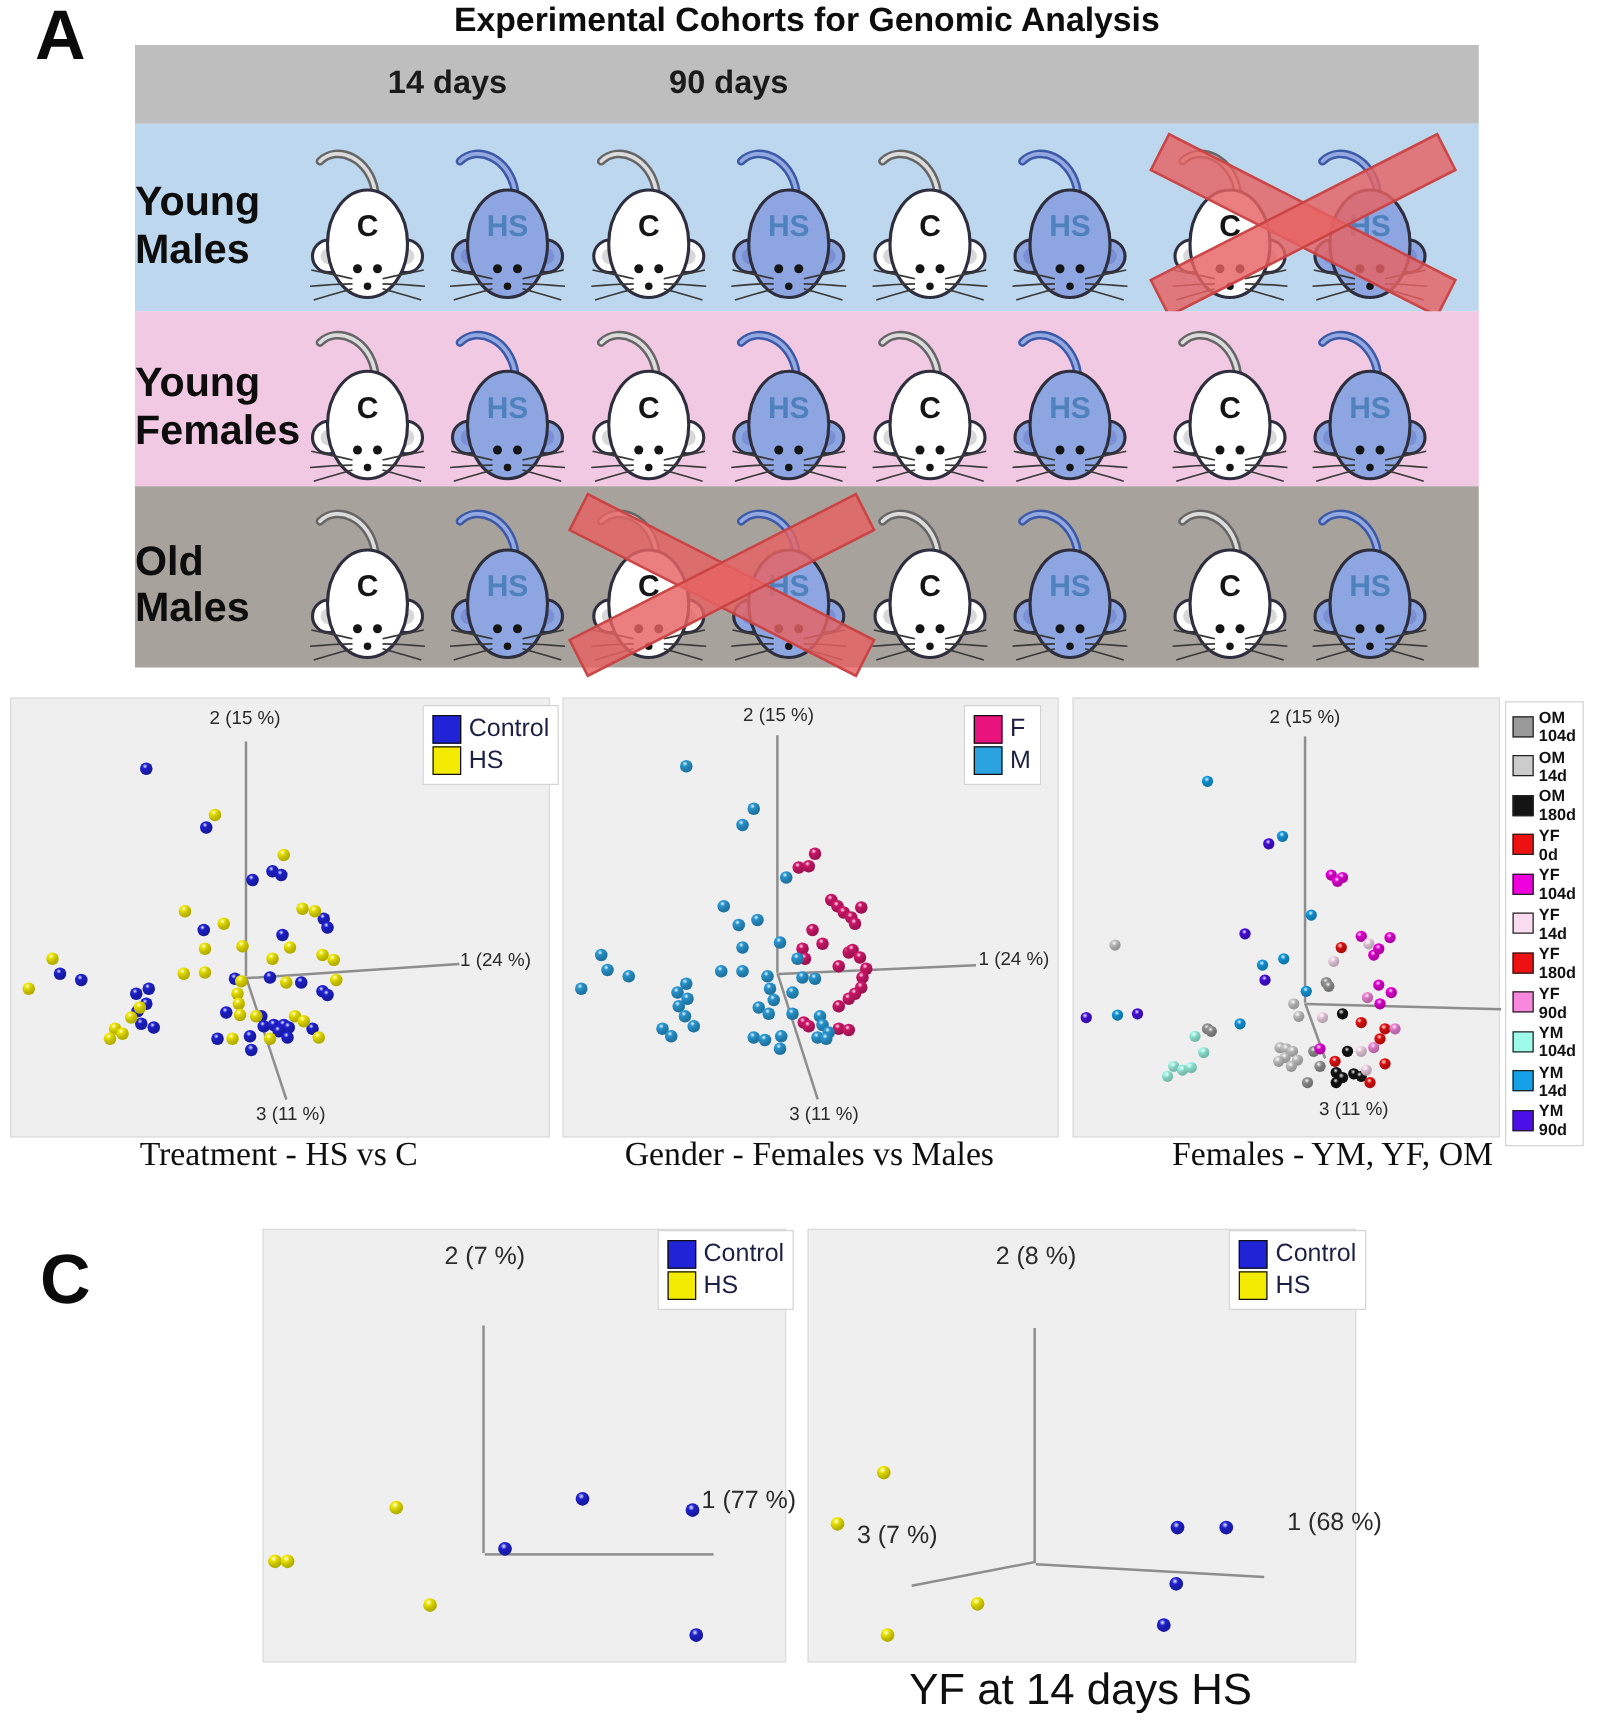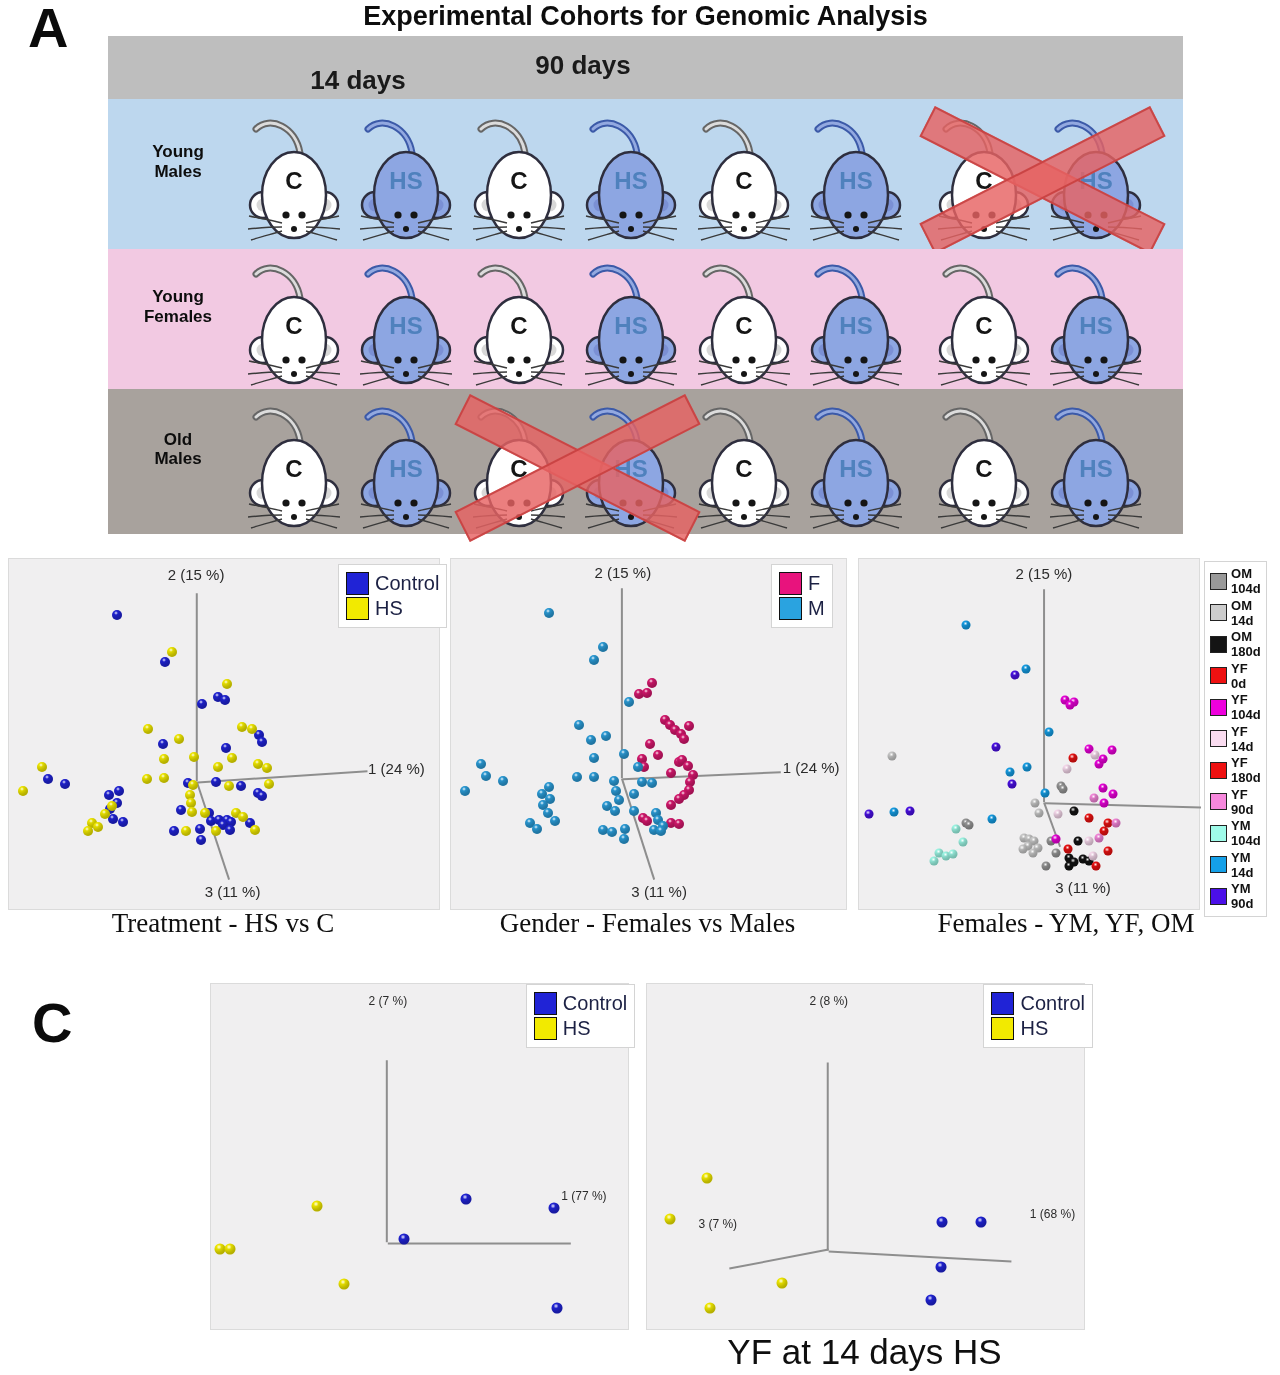--- a/index.html
+++ b/index.html
@@ -7,38 +7,38 @@
           font-family:"Liberation Sans",sans-serif;color:#111;overflow:hidden;}
   .big-letter{position:absolute;font-size:56px;font-weight:700;color:#0b0b0b;line-height:1;}
   
   #a-title{position:absolute;left:108px;top:1px;width:1075px;text-align:center;
            font-size:27px;font-weight:700;color:#0d0d0d;}
   #a-table{position:absolute;left:108px;top:36px;width:1075px;height:498px;}
   .a-row{position:absolute;left:0;width:1075px;}
   .col-header{position:absolute;width:230px;text-align:center;color:#1a1a1a;}
   .col-header .t{font-size:26px;font-weight:700;line-height:1.1;}
   .col-header .s{font-size:17px;font-weight:700;line-height:1.2;}
-  .row-label{position:absolute;left:0;width:140px;text-align:center;font-size:17px;
+  .row-label{position:absolute;left:0;width:140px;text-align:left;font-size:33px;
              font-weight:700;white-space:pre-line;line-height:1.15;color:#0d0d0d;}
   .mouse-pair{position:absolute;width:208px;height:130px;}
   .mouse-pair svg{position:absolute;top:0;}
   .xmark{position:absolute;left:-14px;top:8px;width:236px;height:114px;}
   .xbar{position:absolute;left:-4%;top:50%;width:108%;height:30px;margin-top:-15px;
         background:rgba(231,99,99,.82);border:2px solid rgba(198,62,62,.85);}
   .xbar.r1{transform:rotate(27deg);} .xbar.r2{transform:rotate(-27deg);}
   
   .plot{position:absolute;background:#f0eff0;border:1px solid #dbdbdb;overflow:visible;}
   #plot-b1{left:8px;top:558px;width:430px;height:350px;}
   #plot-b2{left:450px;top:558px;width:395px;height:350px;}
   #plot-b3{left:858px;top:558px;width:340px;height:350px;}
   #plot-c1{left:210px;top:983px;width:417px;height:345px;}
   #plot-c2{left:646px;top:983px;width:437px;height:345px;}
   .axis-line{position:absolute;height:1.5px;background:#8e8e8e;transform-origin:0 0;}
   .axis-label{position:absolute;font-size:15px;color:#2b2b2b;white-space:nowrap;}
-  .plot.c .axis-label{font-size:12px;}
+  .plot.c .axis-label{font-size:20px;}
   .dot{position:absolute;border-radius:50%;transform:translate(-50%,-50%);
        box-shadow:inset -2px -3px 4px rgba(0,0,0,.28);}
   .dot i{position:absolute;left:18%;top:12%;width:45%;height:40%;border-radius:50%;
          background:radial-gradient(circle,rgba(255,255,255,.9),rgba(255,255,255,0) 70%);}
   .legend{position:absolute;background:#fff;border:1px solid #d4d4d4;padding:5px 7px;z-index:5;}
   .legend .entry{display:flex;align-items:center;}
   .legend.lg .entry{margin:2px 0;}
   .legend.lg .sw{width:21px;height:21px;border:1.6px solid #101010;margin-right:6px;flex:0 0 auto;}
   .legend.lg .lb{font-size:20px;color:#1c2144;}
   .legend.sm{padding:3px 5px;}
@@ -52,21 +52,21 @@
 </style>
 </head>
 <body>
 
 <div id="canvas">
 
   <div class="big-letter" style="left:28px;top:0px;">A</div>
   <div id="a-title">Experimental Cohorts for Genomic Analysis</div>
   <div id="a-table">
       <div class="a-row" style="top: 0px; height: 63px; background: rgb(190, 190, 190);">
-        <div class="col-header" style="left: 135px; top: 30px;">
+        <div class="col-header" style="left: 135px; top: 15px;">
           <div class="t">14 days</div>
         </div>
         <div class="col-header" style="left: 360px; top: 15px;">
           <div class="t">90 days</div>
         </div>
       </div>
       <div class="a-row" style="top: 63px; height: 150px; background: rgb(189, 215, 238);">
         <div class="row-label" style="top: 43px;">Young
 Males</div>
         <div class="mouse-pair" style="left: 138px; top: 14px;">

